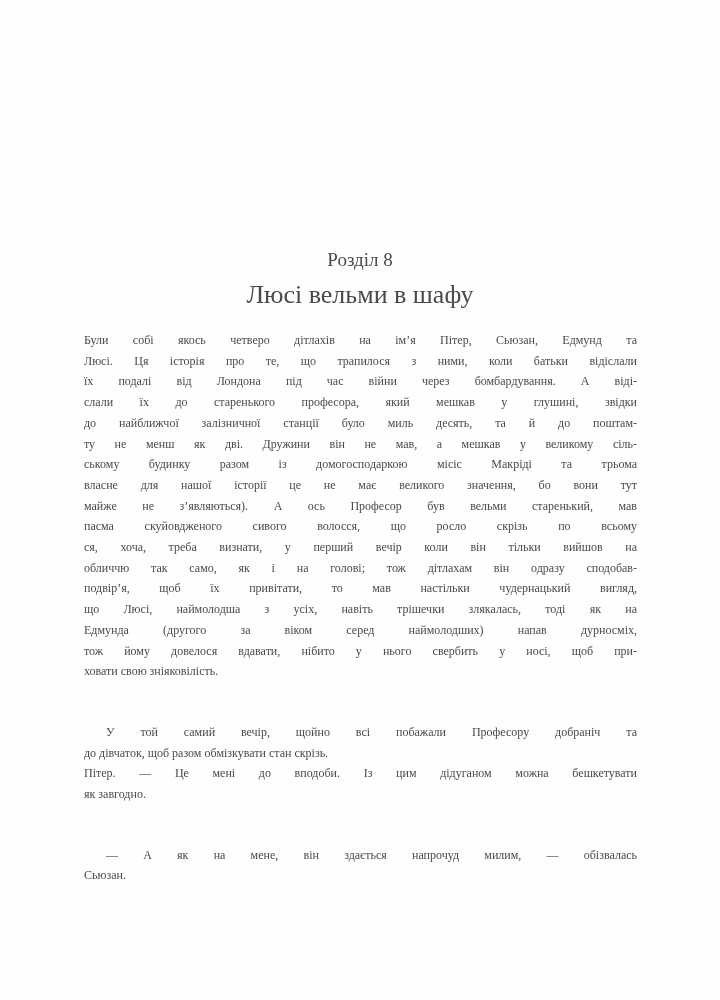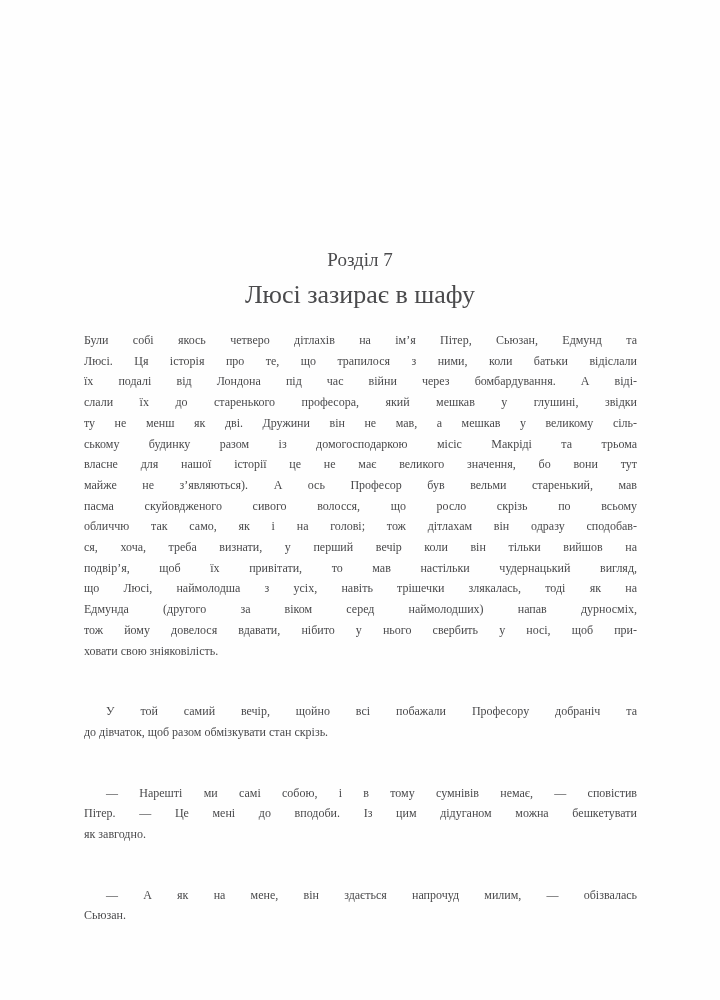--- a/index.html
+++ b/index.html
@@ -58,47 +58,47 @@
   }
   .line.first-indent {
     text-indent: 22px;
     margin-top: 40px;
   }
 </style>
 </head>
 <body>
 
 <div class="page">
-  <div class="chapter-label">Розділ 7</div>
-  <h1 class="chapter-title">Люсі зазирає в шафу</h1>
+  <div class="chapter-label">Розділ 8</div>
+  <h1 class="chapter-title">Люсі вельми в шафу</h1>
   <div class="body-text" id="body-text">
       <div class="para">
         <div class="line">Були собі якось четверо дітлахів на ім’я Пітер, Сьюзан, Едмунд та</div>
         <div class="line">Люсі. Ця історія про те, що трапилося з ними, коли батьки відіслали</div>
         <div class="line">їх подалі від Лондона під час війни через бомбардування. А віді-</div>
         <div class="line">слали їх до старенького професора, який мешкав у глушині, звідки</div>
+        <div class="line">до найближчої залізничної станції було миль десять, та й до поштам-</div>
         <div class="line">ту не менш як дві. Дружини він не мав, а мешкав у великому сіль-</div>
         <div class="line">ському будинку разом із домогосподаркою місіс Макріді та трьома</div>
         <div class="line">власне для нашої історії це не має великого значення, бо вони тут</div>
         <div class="line">майже не з’являються). А ось Професор був вельми старенький, мав</div>
         <div class="line">пасма скуйовдженого сивого волосся, що росло скрізь по всьому</div>
+        <div class="line">ся, хоча, треба визнати, у перший вечір коли він тільки вийшов на</div>
         <div class="line">обличчю так само, як і на голові; тож дітлахам він одразу сподобав-</div>
-        <div class="line">ся, хоча, треба визнати, у перший вечір коли він тільки вийшов на</div>
         <div class="line">подвір’я, щоб їх привітати, то мав настільки чудернацький вигляд,</div>
         <div class="line">що Люсі, наймолодша з усіх, навіть трішечки злякалась, тоді як на</div>
         <div class="line">Едмунда (другого за віком серед наймолодших) напав дурносміх,</div>
         <div class="line">тож йому довелося вдавати, нібито у нього свербить у носі, щоб при-</div>
         <div class="line para-last">ховати свою зніяковілість.</div>
       </div>
       <div class="para">
         <div class="line first-indent">У той самий вечір, щойно всі побажали Професору добраніч та</div>
         <div class="line para-last">до дівчаток, щоб разом обмізкувати стан скрізь.</div>
       </div>
       <div class="para">
-        <div class="line first-indent">— Нарешті ми самі собою, і в тому сумнівів немає, — сповістив</div>
         <div class="line">Пітер. — Це мені до вподоби. Із цим дідуганом можна бешкетувати</div>
         <div class="line para-last">як завгодно.</div>
       </div>
       <div class="para">
         <div class="line first-indent">— А як на мене, він здається напрочуд милим, — обізвалась</div>
         <div class="line para-last">Сьюзан.</div>
       </div>
     </div>
 </div>
 

